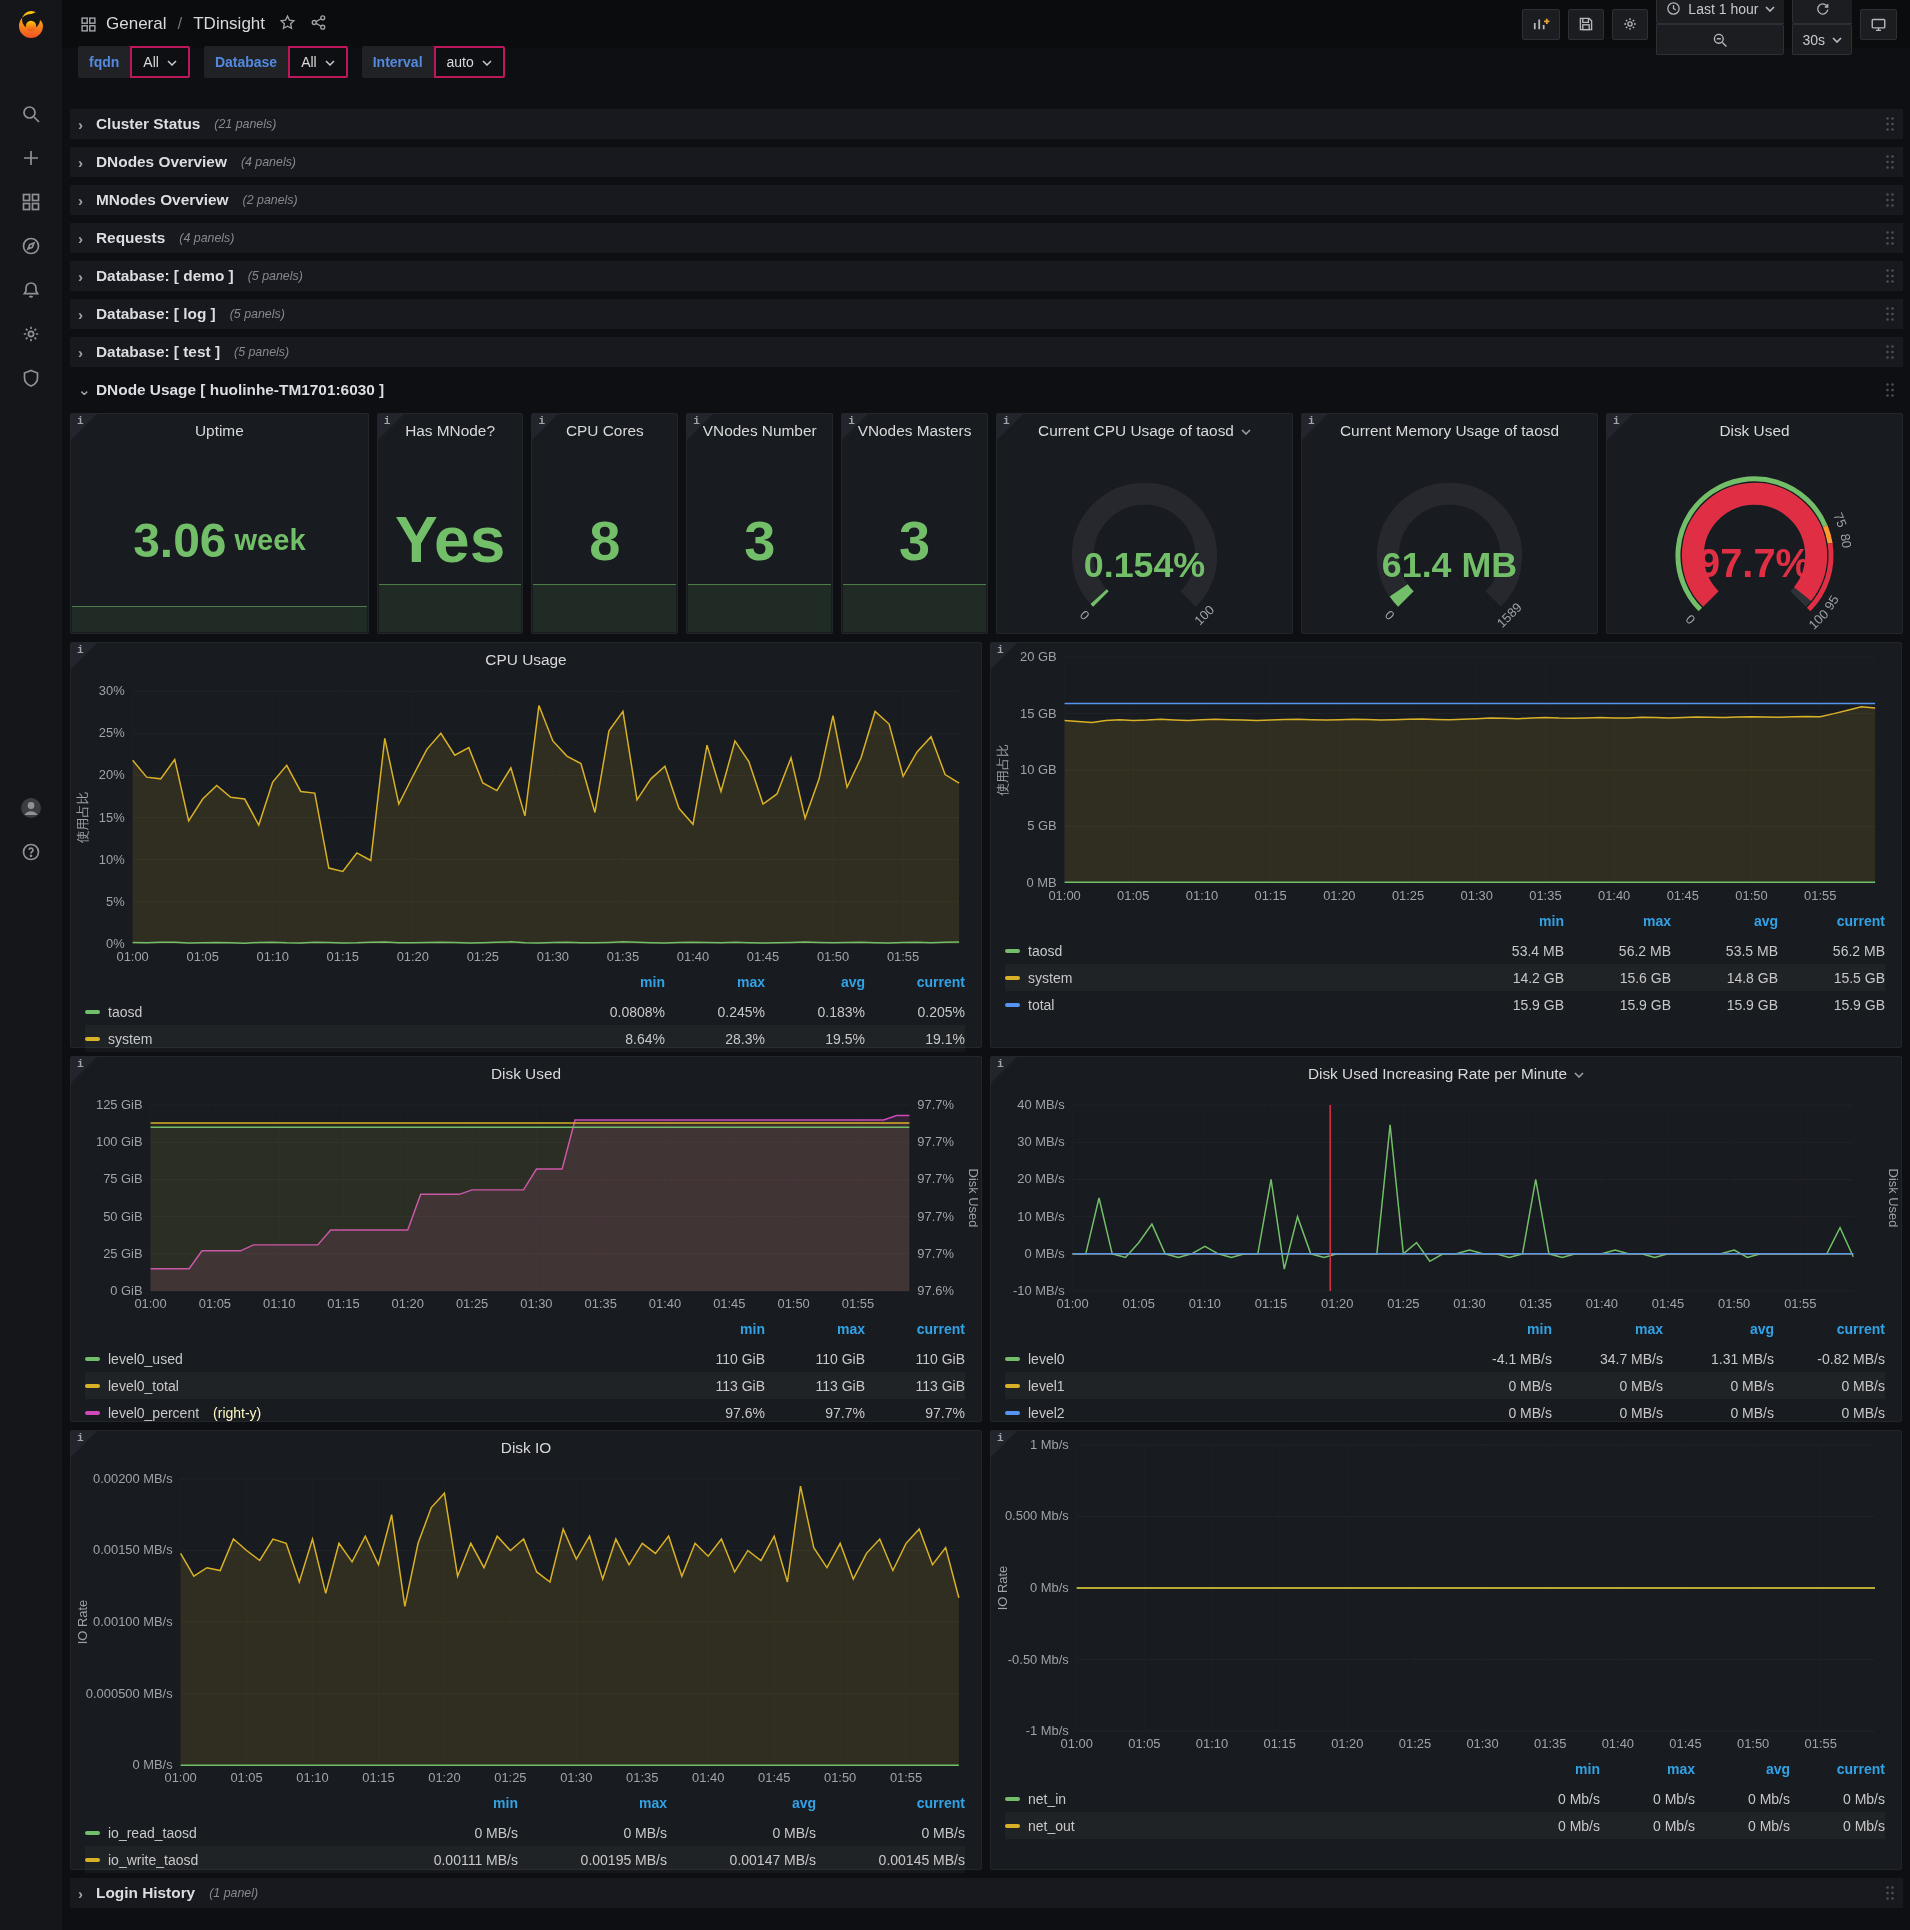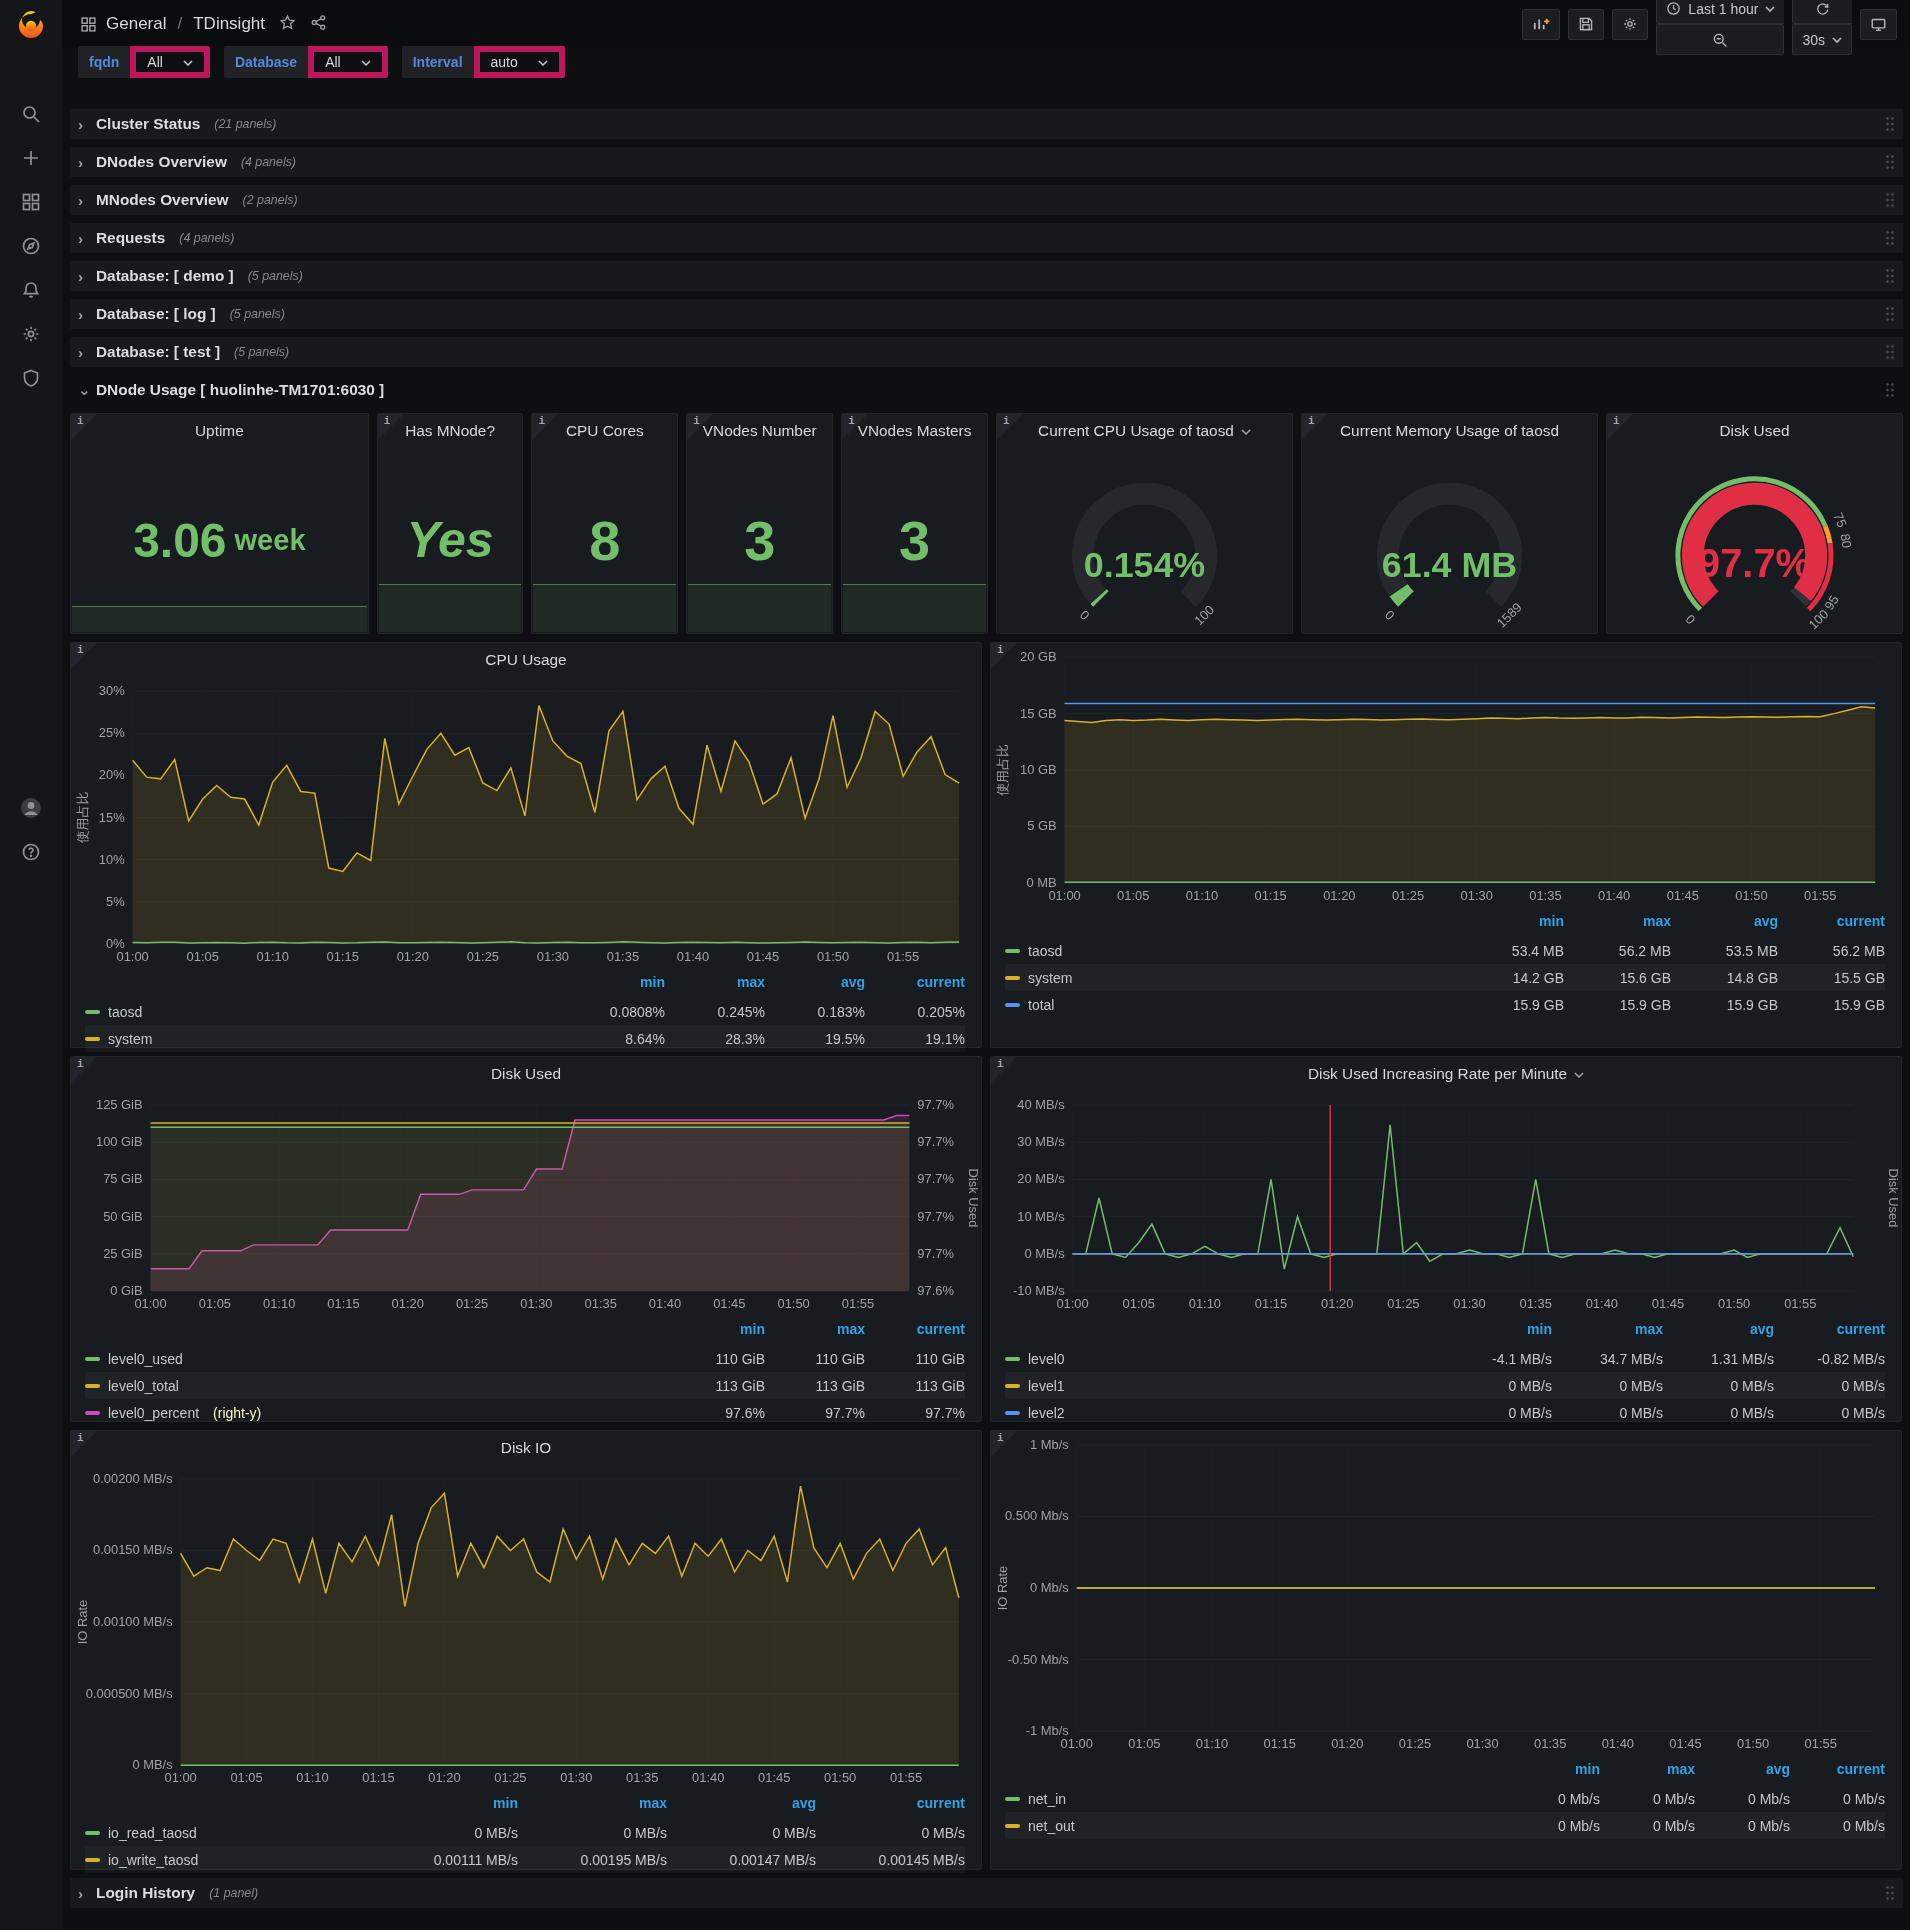--- a/index.html
+++ b/index.html
@@ -31,21 +31,21 @@
   .nav-btn{height:31px;min-width:36px;background:#1b1d21;border:1px solid #2c2f34;border-radius:2px;display:flex;align-items:center;justify-content:center;gap:7px;padding:0 9px;color:#c7c8c9;font-size:14px;cursor:pointer;}
   .nav-btn svg{stroke:#b4b7bb;fill:none;stroke-width:1.7;}
   .btn-group{display:flex;flex-direction:column;}
   .btn-group .nav-btn:first-child{border-right:none;border-radius:2px 0 0 2px;}
   .btn-group .nav-btn:last-child{border-radius:0 2px 2px 0;}
 
   
   .submenu{position:absolute;left:62px;top:35px;width:1849px;height:54px;display:flex;align-items:center;padding-left:16px;gap:14px;}
   .varchip{display:flex;height:32px;}
   .var-label{background:#202226;color:var(--lblue);font-size:14px;font-weight:700;display:flex;align-items:center;padding:0 11px;border-radius:2px 0 0 2px;}
-  .var-value{border:6px solid #be185d;color:#d8d9da;font-size:14px;display:flex;align-items:center;gap:20px;padding:0 11px;border-radius:0 2px 2px 0;cursor:pointer;}
+  .var-value{border:2px solid #be185d;color:#d8d9da;font-size:14px;display:flex;align-items:center;gap:8px;padding:0 11px;border-radius:0 2px 2px 0;cursor:pointer;}
 
   
   .dash{position:absolute;left:70px;top:109px;width:1833px;}
   .g-row{display:flex;gap:8px;margin-bottom:8px;}
   .rowhdr{height:30px;background:var(--rowbg);display:flex;align-items:center;padding:0 10px 0 8px;margin-bottom:8px;cursor:pointer;position:relative;}
   .rowhdr.open{background:transparent;}
   .rowhdr .chev{color:#9fa3a8;font-size:15px;width:16px;display:inline-block;font-weight:700;}
   .rowhdr .rtitle{font-size:15.4px;font-weight:700;color:#dcdde0;margin-left:2px;}
   .rowhdr .rcount{font-size:12.4px;font-style:italic;color:#85888d;margin-left:14px;}
   .rowhdr .dots{position:absolute;right:8px;top:7px;}
@@ -381,21 +381,21 @@
             <span class="stat-val" style="font-size: 48px;">3.06</span>
             <span class="stat-unit">week</span>
           </div>
           <div class="spark" style="height: 26px;"></div>
         </div>
         <div class="panel" style="width: 147px; height: 221px;">
           <div class="corner"></div>
           <div class="corner-i">i</div>
           <div class="ptitle">Has MNode?</div>
           <div class="stat-body">
-            <span class="stat-val" style="font-size: 50px; font-style: italic;">Yes</span>
+            <span class="stat-val" style="font-size: 64px;">Yes</span>
           </div>
           <div class="spark" style="height: 48px;"></div>
         </div>
         <div class="panel" style="width: 147px; height: 221px;">
           <div class="corner"></div>
           <div class="corner-i">i</div>
           <div class="ptitle">CPU Cores</div>
           <div class="stat-body">
             <span class="stat-val" style="font-size: 56px;">8</span>
           </div>

